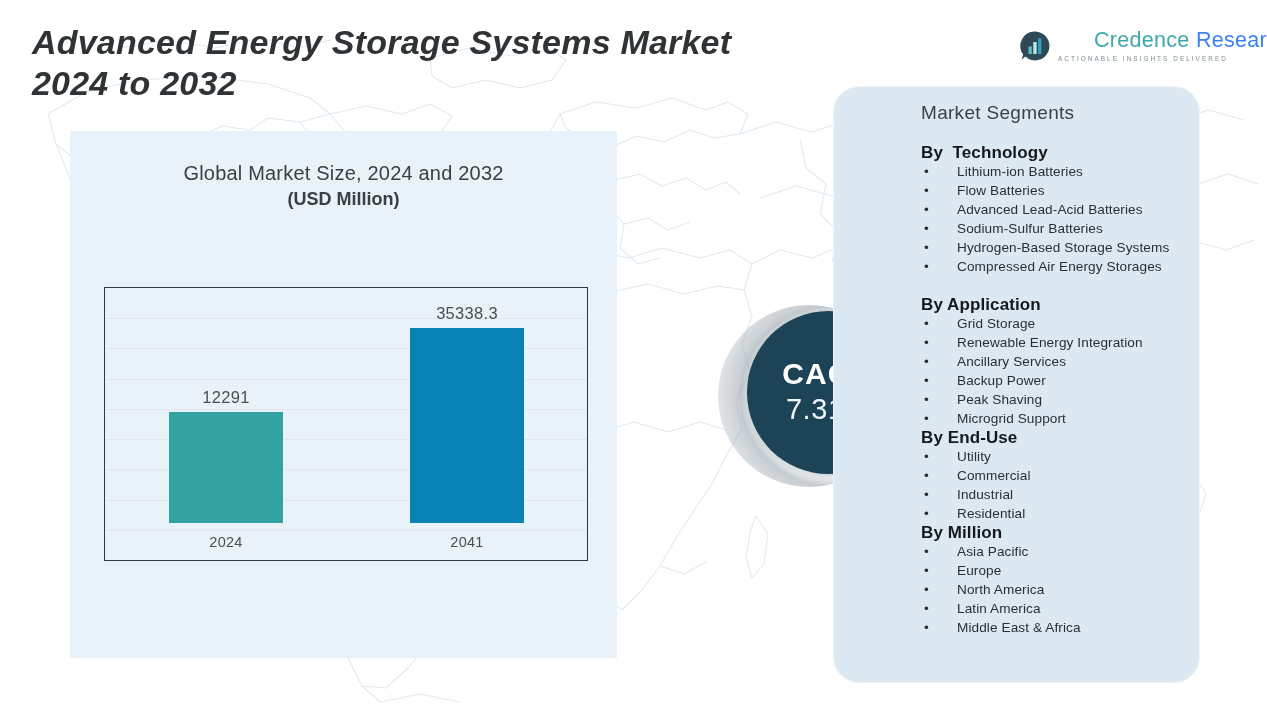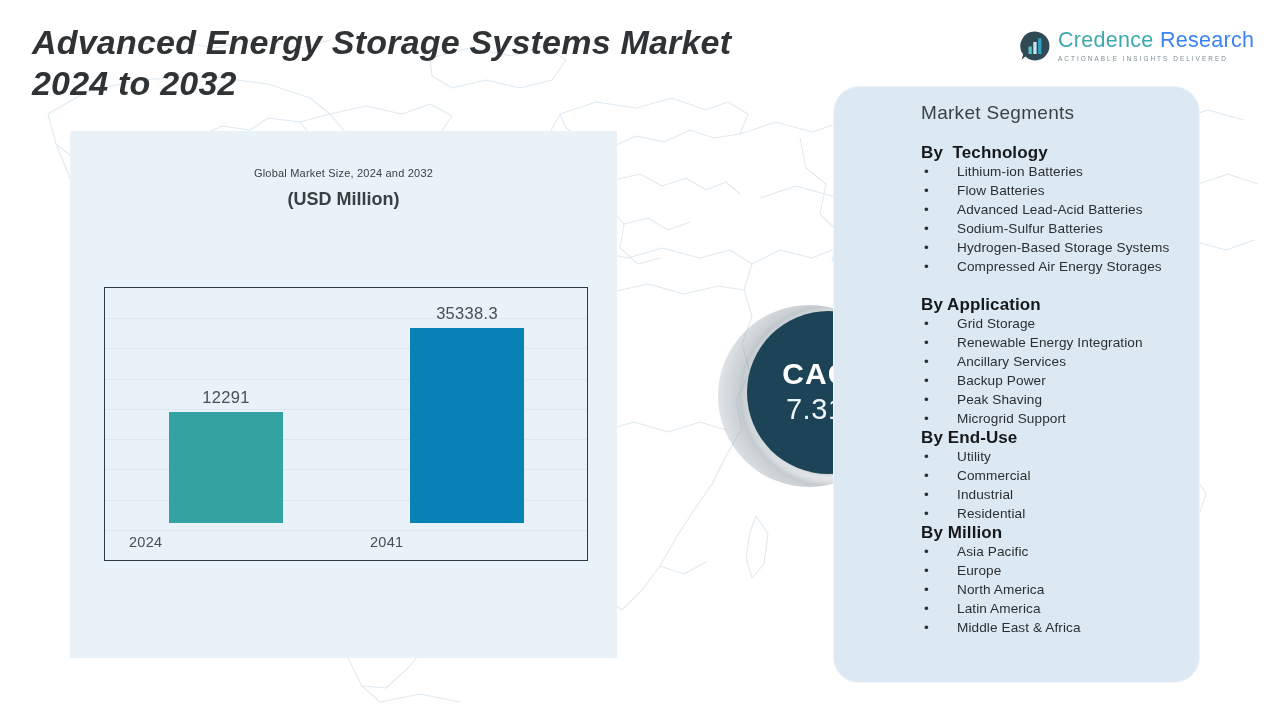--- a/index.html
+++ b/index.html
@@ -24,56 +24,56 @@
     font-size: 34px; font-weight: bold; font-style: italic;
     line-height: 1.22; letter-spacing: .2px; color: #2f3335;
     white-space: pre-line;
   }
 
   
   #logo { position: absolute; left: 1019px; top: 30px; display: flex; align-items: center; }
   #logo-mark { width: 32px; height: 32px; flex: 0 0 auto; }
   #logo-text { margin-left: 7px; }
   #logo-words { font-size: 21.5px; letter-spacing: .3px; line-height: 1; white-space: nowrap; }
-  #logo-word-1 { color: #3da9ad; }
+  #logo-word-1 { color: #3da9ad; margin-left: 36px; }
   #logo-word-2 { color: #3b82f6; }
   #logo-tag {
     font-size: 6.4px; letter-spacing: 2.05px; color: #7b8b93;
     margin-top: 3px; white-space: nowrap; text-transform: uppercase;
   }
 
   
   #left-panel {
     position: absolute; left: 70px; top: 131px;
     width: 547px; height: 527px;
     background: #e9f1f9;
   }
 
   #chart-heading {
     position: absolute; left: 70px; top: 160px; width: 547px;
     text-align: center; color: #3a3f42;
   }
-  #chart-heading .line1 { font-size: 11px; line-height: 26px; letter-spacing: .2px; }
+  #chart-heading .line1 { font-size: 20px; line-height: 26px; letter-spacing: .2px; }
   #chart-heading .line2 { font-size: 18px; font-weight: bold; line-height: 26px; }
 
   
   #chart-box {
     position: absolute; left: 104px; top: 287px;
     width: 484px; height: 274px;
     border: 1.4px solid #2b3b47;
     background: transparent;
   }
   .gridline { position: absolute; left: 0; right: 0; height: 1px; background: #dfe6ee; }
   .bar { position: absolute; bottom: 37px; }
   .bar-label {
     position: absolute; text-align: center;
     font-size: 16.5px; color: #4a4f52; letter-spacing: .3px; white-space: nowrap;
   }
   .cat-label {
-    position: absolute; bottom: 10px; text-align: left;
+    position: absolute; bottom: 10px; text-align: center;
     font-size: 14.5px; color: #4a4f52; letter-spacing: .3px;
   }
 
   
   #cagr-halo {
     position: absolute; left: 718px; top: 305px;
     width: 182px; height: 182px; border-radius: 50%;
     background: radial-gradient(circle at 62% 50%, rgba(255,255,255,0) 56%, rgba(150,162,170,.55) 62%, rgba(196,205,212,.30) 86%, rgba(255,255,255,0) 100%);
   }
   #cagr-circle {

